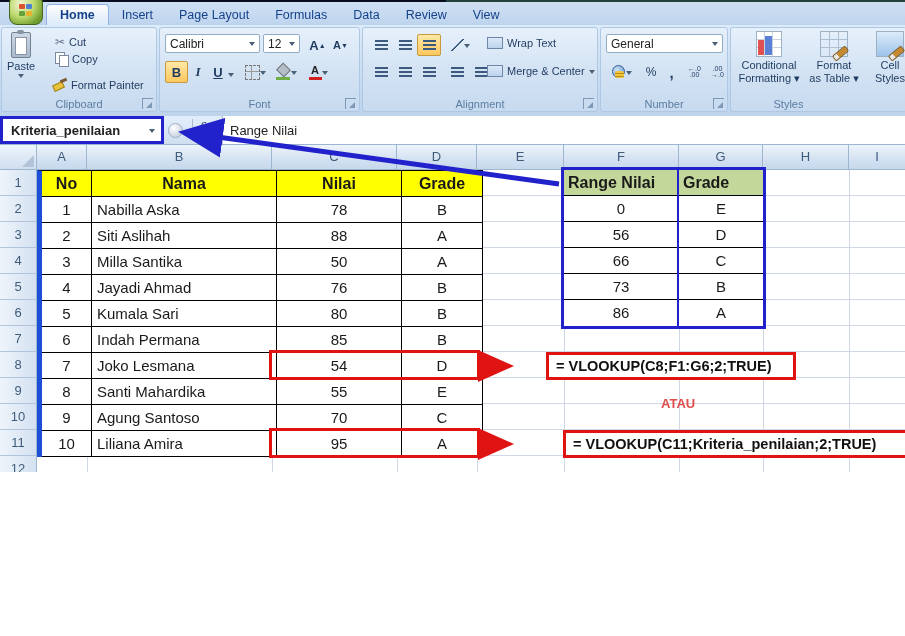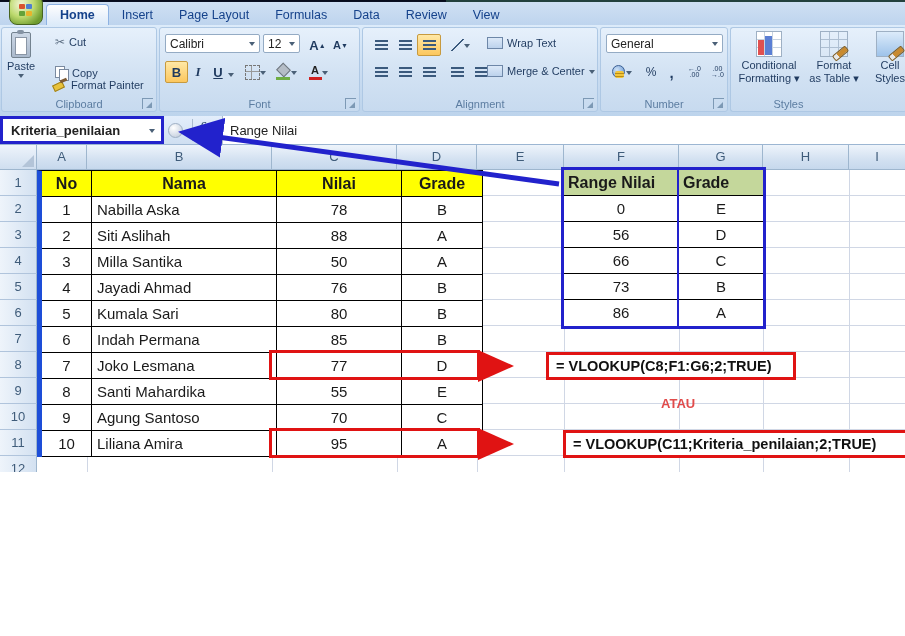--- a/index.html
+++ b/index.html
@@ -146,21 +146,21 @@
     <div class="grp" style="left:1px;width:156px;">
       <div class="rbtn" style="left:5px;top:4px;flex-direction:column;gap:2px;">
         <span class="clipicon"></span>
         <span>Paste</span>
         <span class="dd" style="margin-top:0;"></span>
       </div>
       <div class="rbtn" style="left:53px;top:7px;">
         <span style="color:#5a6c80;font-size:12px;">✂</span>
         <span>Cut</span>
       </div>
-      <div class="rbtn" style="left:53px;top:38px;">
+      <div class="rbtn" style="left:53px;top:24px;">
         <span class="copyicon"></span>
         <span>Copy</span>
       </div>
       <div class="rbtn" style="left:51px;top:51px;">
         <span class="fpicon"></span>
         <span>Format Painter</span>
       </div>
       <div class="grplabel">Clipboard</div>
       <div class="dlg"></div>
     </div>
@@ -362,21 +362,21 @@
       <div class="td">5</div>
         <div class="td nm">Kumala Sari</div>
         <div class="td">80</div>
         <div class="td">B</div>
       <div class="td">6</div>
         <div class="td nm">Indah Permana</div>
         <div class="td">85</div>
         <div class="td">B</div>
       <div class="td">7</div>
         <div class="td nm">Joko Lesmana</div>
-        <div class="td">77</div>
+        <div class="td">54</div>
         <div class="td">D</div>
       <div class="td">8</div>
         <div class="td nm">Santi Mahardika</div>
         <div class="td">55</div>
         <div class="td">E</div>
       <div class="td">9</div>
         <div class="td nm">Agung Santoso</div>
         <div class="td">70</div>
         <div class="td">C</div>
       <div class="td">10</div>

